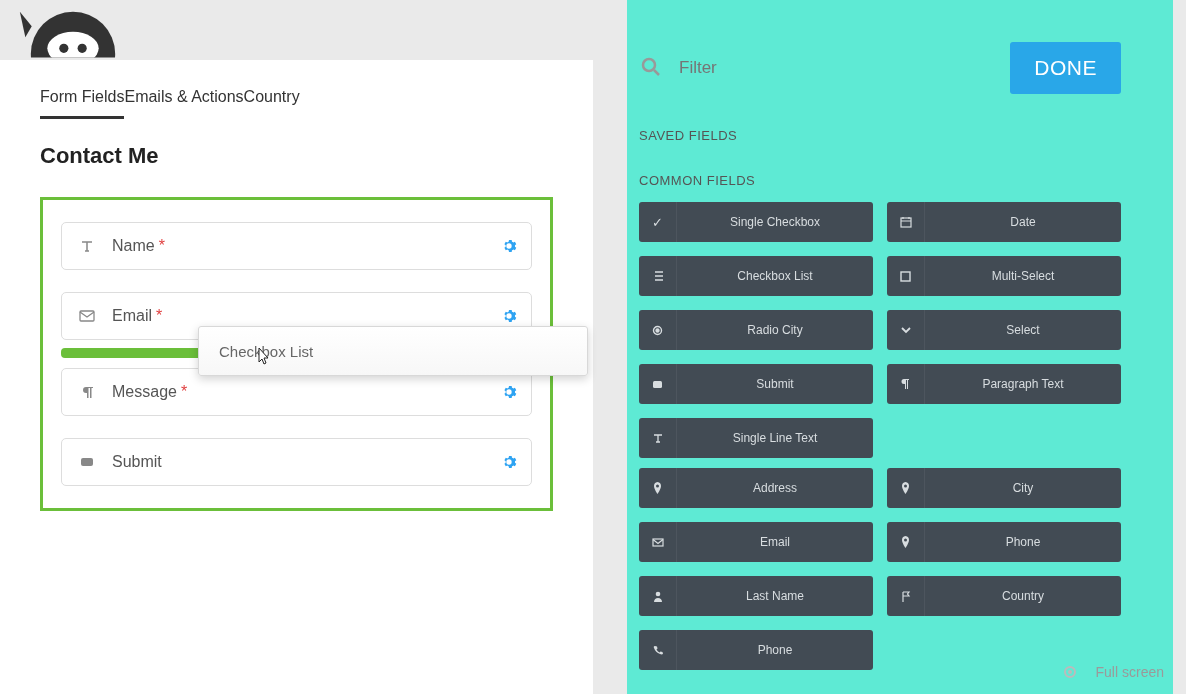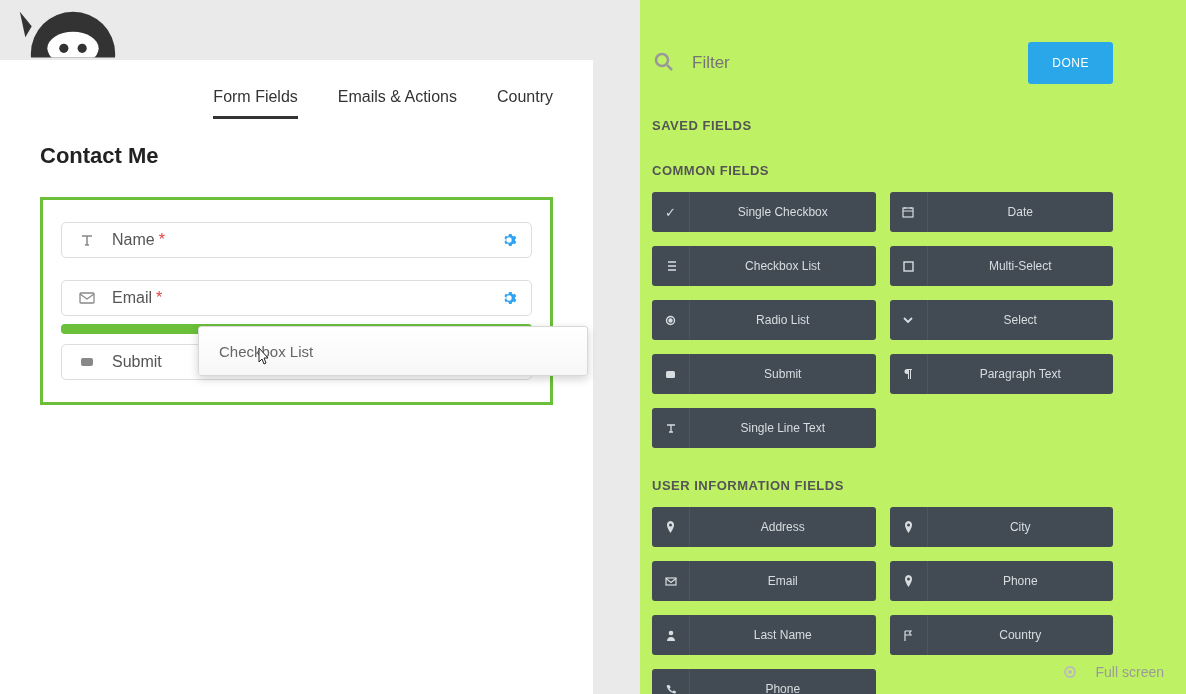--- a/index.html
+++ b/index.html
@@ -2,45 +2,45 @@
 <html><head>
 <meta charset="utf-8">
 <style>
 * { box-sizing: border-box; margin: 0; padding: 0; }
 body { font-family: -apple-system, BlinkMacSystemFont, "Segoe UI", Helvetica, Arial, sans-serif; background: #eaeaea; width: 1186px; height: 694px; overflow: hidden; position: relative; }
 
 .logo { position: absolute; top: 0; left: 18px; width: 110px; height: 60px; }
 .logo svg { width: 110px; height: 60px; }
 
 .left-panel { position: absolute; top: 60px; left: 0; width: 593px; height: 634px; background: #fff; padding: 28px 40px; }
-.tabs { display: flex; gap: 40px; border-bottom: 0; margin-bottom: 24px; justify-content: flex-end; }
+.tabs { display: flex; border-bottom: 0; margin-bottom: 24px; }
 .tab { font-size: 16px; color: #333; padding-bottom: 10px; cursor: pointer; }
 .tab.active { border-bottom: 3px solid #333; font-weight: 500; }
 .form-title { font-size: 22px; font-weight: 700; color: #222; margin-bottom: 28px; }
 
 .drop-zone { border: 3px solid #6bbf3a; padding: 22px 18px 22px 18px; background: #fff; position: relative; }
-.form-field { border: 1px solid #ddd; border-radius: 5px; background: #fff; height: 36px; display: flex; align-items: center; padding: 0 14px; margin-bottom: 22px; position: relative; }
+.form-field { border: 1px solid #ddd; border-radius: 5px; background: #fff; height: 48px; display: flex; align-items: center; padding: 0 14px; margin-bottom: 22px; position: relative; }
 .form-field:last-child { margin-bottom: 0; }
 .field-icon { width: 22px; color: #888; display: flex; align-items: center; justify-content: center; }
 .field-label { margin-left: 14px; font-size: 16px; color: #555; }
 .req { color: #e04040; margin-left: 4px; }
 .gear { margin-left: auto; color: #2ea3f2; cursor: pointer; }
 
 .drop-indicator { height: 10px; background: #6bbf3a; border-radius: 4px; margin: -14px 0 10px 0; }
 
 .dragging-chip { position: absolute; left: 198px; top: 326px; width: 390px; height: 50px; background: linear-gradient(#fff,#f7f7f7); border: 1px solid #d8d8d8; border-radius: 3px; box-shadow: 0 3px 10px rgba(0,0,0,.18); display: flex; align-items: center; padding: 0 20px; color: #666; font-size: 15px; z-index: 50; }
 .cursor { position: absolute; left: 254px; top: 347px; z-index: 60; font-size: 16px; pointer-events: none; }
 
-.right-panel { position: absolute; top: 0; right: 0; width: 546px; height: 694px; background: #bef264; padding: 42px 73px 0 12px; overflow: hidden; }
+.right-panel { position: absolute; top: 0; right: 13px; width: 546px; height: 694px; background: #5eead4; padding: 42px 52px 0 12px; overflow: hidden; }
 .filter-row { display: flex; align-items: center; margin-bottom: 34px; }
 .mag { width: 26px; height: 26px; color: #999; margin-right: 14px; }
 .filter-input { border: none; background: transparent; font-size: 17px; color: #777; outline: none; flex: 1; }
-.done-btn { margin-left: auto; background: #29a7e8; color: #fff; border: none; border-radius: 3px; padding: 14px 24px; font-size: 12px; letter-spacing: .5px; cursor: pointer; }
-
-.section-head { font-size: 13px; font-weight: 700; color: #555; letter-spacing: .5px; margin: 0 0 14px 0; }
+.done-btn { margin-left: auto; background: #29a7e8; color: #fff; border: none; border-radius: 3px; padding: 14px 24px; font-size: 21px; letter-spacing: .5px; cursor: pointer; }
+
+.section-head { font-size: 13px; font-weight: 400; color: #555; letter-spacing: .5px; margin: 0 0 14px 0; }
 .section-head.mt { margin-top: 30px; }
 .field-grid { display: grid; grid-template-columns: 1fr 1fr; gap: 14px; margin-bottom: 10px; }
 .field-card { background: #424b54; color: #d8dde0; border-radius: 3px; height: 40px; display: flex; align-items: center; cursor: grab; }
 .field-card .ci { width: 38px; display: flex; align-items: center; justify-content: center; font-size: 13px; border-right: 1px solid rgba(255,255,255,.06); height: 100%; }
 .field-card .cl { flex: 1; text-align: center; font-size: 12px; }
 
 .fullscreen { position: absolute; right: 22px; bottom: 14px; color: #9a9a9a; font-size: 14px; display: flex; align-items: center; gap: 20px; cursor: pointer; }
 .fullscreen .dot { width: 12px; height: 12px; border: 2px solid #bbb; border-radius: 50%; position: relative; }
 .fullscreen .dot:after { content: ""; position: absolute; top: 2px; left: 2px; width: 4px; height: 4px; background: #bbb; border-radius: 50%; }
 
@@ -99,20 +99,33 @@
       <span class="field-label"><span>Email</span><span class="req">*</span></span>
       <span class="gear">
         <svg width="16" height="16" viewBox="0 0 24 24" fill="#2ea3f2">
             <path d="M12 8a4 4 0 100 8 4 4 0 000-8zm9 4a7 7 0 01-.1 1.2l2 1.6-2 3.4-2.4-1a7 7 0 01-2 1.2L16 21h-4l-.5-2.6a7 7 0 01-2-1.2l-2.4 1-2-3.4 2-1.6A7 7 0 017 12c0-.4 0-.8.1-1.2l-2-1.6 2-3.4 2.4 1a7 7 0 012-1.2L12 3h4l.5 2.6c.7.3 1.4.7 2 1.2l2.4-1 2 3.4-2 1.6c.1.4.1.8.1 1.2z"></path>
           </svg>
       </span>
     </div>
 
     <div class="drop-indicator"></div>
 
+    <div class="form-field">
+      <span class="field-icon">
+        <svg width="14" height="14" viewBox="0 0 14 14" fill="#888">
+            <path d="M6 2a3 3 0 000 6h1v5h1.5V3H10v10h1.5V3H13V2H6z"></path>
+          </svg>
+      </span>
+      <span class="field-label"><span>Message</span><span class="req">*</span></span>
+      <span class="gear">
+        <svg width="16" height="16" viewBox="0 0 24 24" fill="#2ea3f2">
+            <path d="M12 8a4 4 0 100 8 4 4 0 000-8zm9 4a7 7 0 01-.1 1.2l2 1.6-2 3.4-2.4-1a7 7 0 01-2 1.2L16 21h-4l-.5-2.6a7 7 0 01-2-1.2l-2.4 1-2-3.4 2-1.6A7 7 0 017 12c0-.4 0-.8.1-1.2l-2-1.6 2-3.4 2.4 1a7 7 0 012-1.2L12 3h4l.5 2.6c.7.3 1.4.7 2 1.2l2.4-1 2 3.4-2 1.6c.1.4.1.8.1 1.2z"></path>
+          </svg>
+      </span>
+    </div>
 
     <div class="form-field">
       <span class="field-icon">
         <svg width="14" height="12" viewBox="0 0 14 12">
             <rect x="1" y="2" width="12" height="8" rx="2" fill="#888"></rect>
           </svg>
       </span>
       <span class="field-label">Submit</span>
       <span class="gear">
         <svg width="16" height="16" viewBox="0 0 24 24" fill="#2ea3f2">
@@ -177,21 +190,21 @@
         </span>
         <span class="cl">Multi-Select</span>
       </div>
     <div class="field-card">
         <span class="ci">
           <svg width="11" height="11" viewBox="0 0 11 11" fill="none" stroke="#d8dde0" stroke-width="1.4">
             <circle cx="5.5" cy="5.5" r="4"></circle>
             <circle cx="5.5" cy="5.5" r="1.5" fill="#d8dde0"></circle>
           </svg>
         </span>
-        <span class="cl">Radio List</span>
+        <span class="cl">Radio City</span>
       </div>
     <div class="field-card">
         <span class="ci">
           <svg width="12" height="8" viewBox="0 0 12 8" fill="none" stroke="#d8dde0" stroke-width="1.8">
             <path d="M2 2l4 4 4-4"></path>
           </svg>
         </span>
         <span class="cl">Select</span>
       </div>
     <div class="field-card">
@@ -213,21 +226,20 @@
     <div class="field-card">
         <span class="ci">
           <svg width="12" height="12" viewBox="0 0 12 12" fill="none" stroke="#d8dde0" stroke-width="1.3">
             <path d="M2 3h8M6 3v7M4 10h4"></path>
           </svg>
         </span>
         <span class="cl">Single Line Text</span>
       </div>
   </div>
 
-  <div class="section-head mt">USER INFORMATION FIELDS</div>
   <div class="field-grid">
     <div class="field-card">
         <span class="ci">
           <svg width="9" height="12" viewBox="0 0 9 12" fill="#d8dde0">
             <path d="M4.5 0A4 4 0 001 4c0 3 3.5 8 3.5 8S8 7 8 4a4 4 0 00-3.5-4zm0 5.5A1.5 1.5 0 114.5 2.5a1.5 1.5 0 010 3z"></path>
           </svg>
         </span>
         <span class="cl">Address</span>
       </div>
     <div class="field-card">

